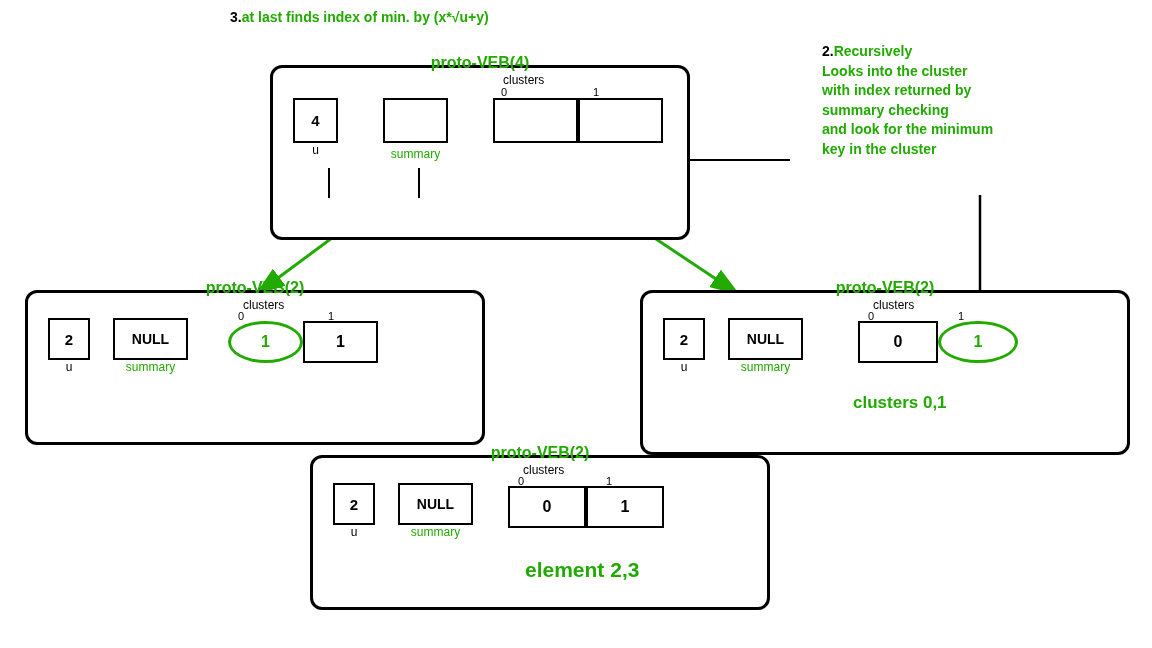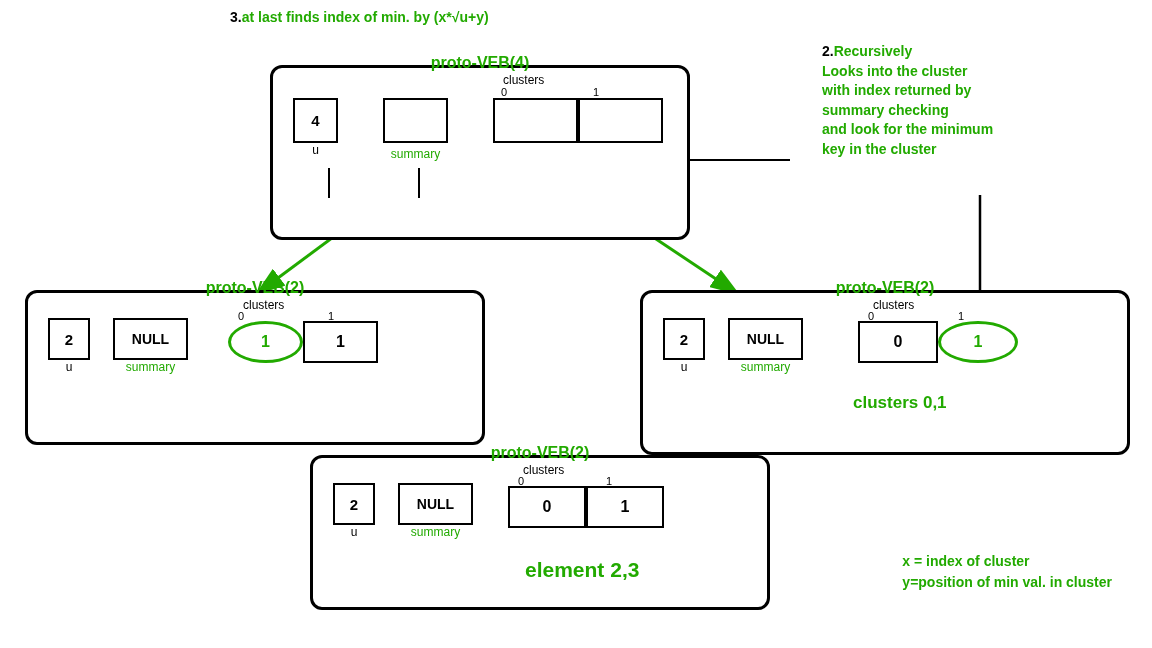--- a/index.html
+++ b/index.html
@@ -205,19 +205,14 @@
     <div style="position:absolute; left:293px; top:17px; font-size:11px; color:#000;">1</div>
 
     <div style="position:absolute; left:195px; top:28px; display:flex; gap:0;">
       <div class="val-box" style="width:78px; height:42px; font-size:16px;">0</div>
       <div class="val-box" style="width:78px; height:42px; font-size:16px;">1</div>
     </div>
 
     <div style="position:absolute; left:185px; top:100px; font-size:21px; font-weight:bold; color:#22aa00;margin-left:27px;">element 2,3</div>
   </div>
 
-  <div class="annotation" style="bottom:55px; right:40px; font-size:14px; line-height:1.5;">
-    <span>x = index of cluster</span><br>
-    <span>y=position of min
-val. in cluster</span>
-  </div>
 
 </div>
 
 </body></html>

